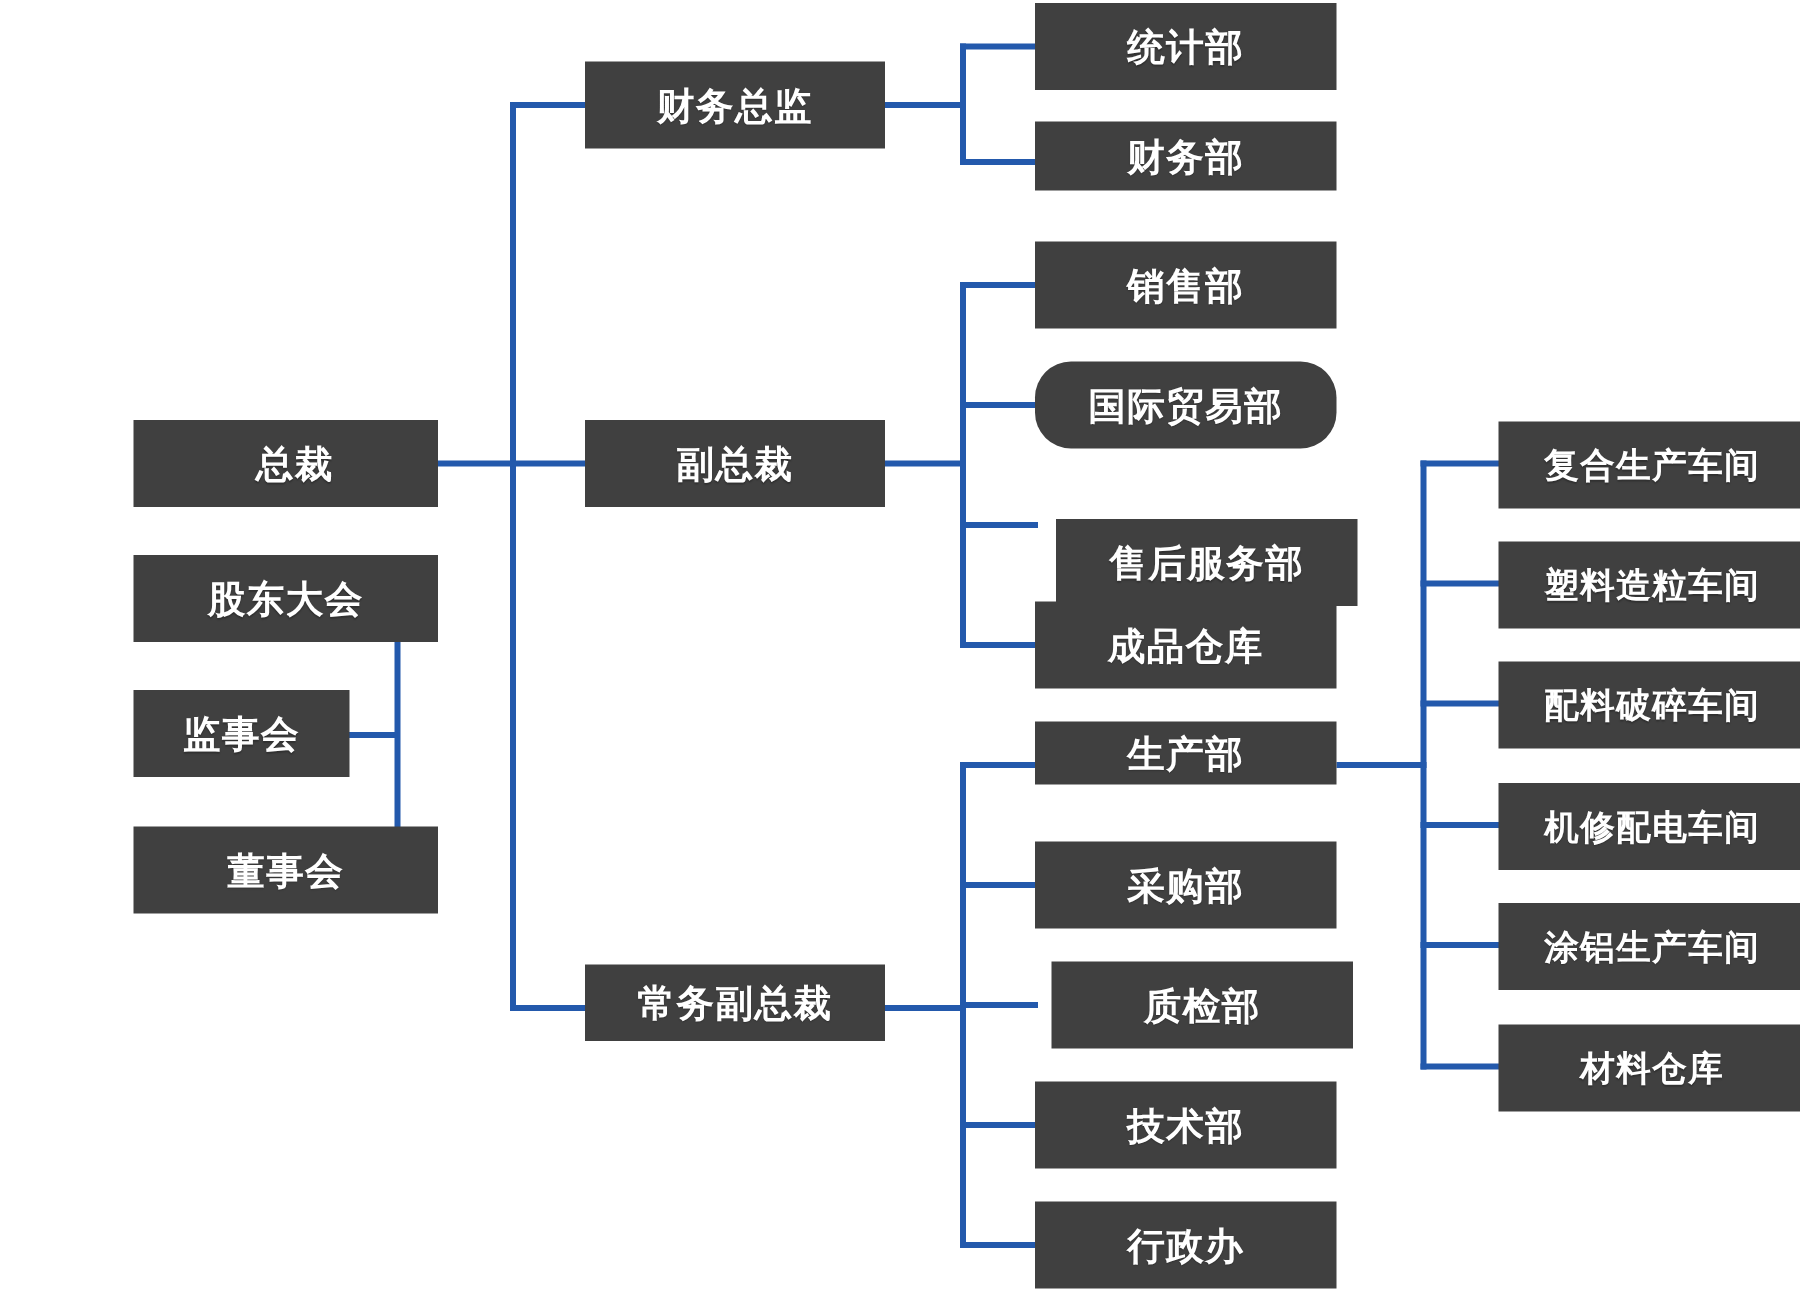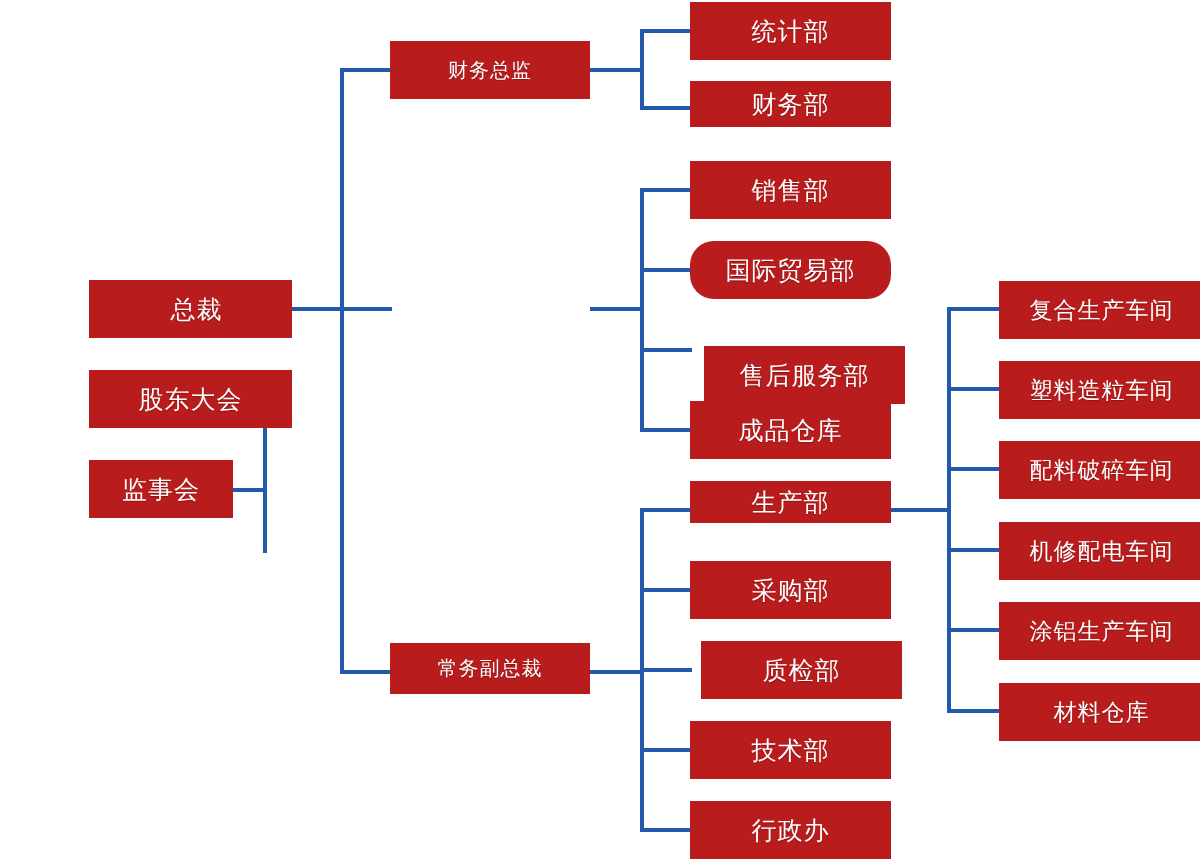--- a/index.html
+++ b/index.html
@@ -12,34 +12,34 @@
     position: relative;
     width: 1200px;
     height: 860px;
     background: #ffffff;
     overflow: hidden;
     font-family: "Liberation Sans", "DejaVu Sans", sans-serif;
   }
   .node {
     position: absolute;
     box-sizing: border-box;
-    background: #b91c1c;
+    background: #404040;
     color: #ffffff;
     display: flex;
     align-items: center;
     justify-content: center;
-    font-weight: normal;
+    font-weight: bold;
     letter-spacing: 1px;
     text-shadow: 0 1px 1px rgba(0,0,0,0.25);
     white-space: nowrap;
     overflow: hidden;
     text-align: right;
   }
   .node.lvl-top   { font-size: 25px; }
-  .node.lvl-exec  { font-size: 20px; }
+  .node.lvl-exec  { font-size: 25px; }
   .node.lvl-dept  { font-size: 25px; }
   .node.lvl-shop  { font-size: 23px; }
   .conn {
     position: absolute;
     background: #2359AC;
   }
   .conn.h { height: 4px; }
   .conn.v { width: 4px; }
 </style>
 </head>
@@ -88,23 +88,25 @@
   <div class="conn h" style="left:947px; top:548px; width:54px;"></div>
   <div class="conn h" style="left:947px; top:628px; width:54px;"></div>
   <div class="conn h" style="left:947px; top:709px; width:54px;"></div>
 
   <div class="node lvl-top" style="left:89px; top:280px; width:203px; height:58px;padding-left:12px;">总裁</div>
 
   <div class="node lvl-top" style="left:89px; top:370px; width:203px; height:58px;">股东大会</div>
 
   <div class="node lvl-top" style="left:89px; top:460px; width:144px; height:58px;">监事会</div>
 
+  <div class="node lvl-top" style="left:89px; top:551px; width:203px; height:58px;">董事会</div>
 
   <div class="node lvl-exec" style="left:390px; top:41px; width:200px; height:58px;">财务总监</div>
 
+  <div class="node lvl-exec" style="left:390px; top:280px; width:200px; height:58px;">副总裁</div>
 
   <div class="node lvl-exec" style="left:390px; top:643px; width:200px; height:51px;">常务副总裁</div>
 
   <div class="node lvl-dept" style="left:690px; top:2px; width:201px; height:58px;">统计部</div>
 
   <div class="node lvl-dept" style="left:690px; top:81px; width:201px; height:46px;">财务部</div>
 
   <div class="node lvl-dept" style="left:690px; top:161px; width:201px; height:58px;">销售部</div>
 
   <div class="node lvl-dept" style="left:690px; top:241px; width:201px; height:58px;border-radius:24px;">国际贸易部</div>

